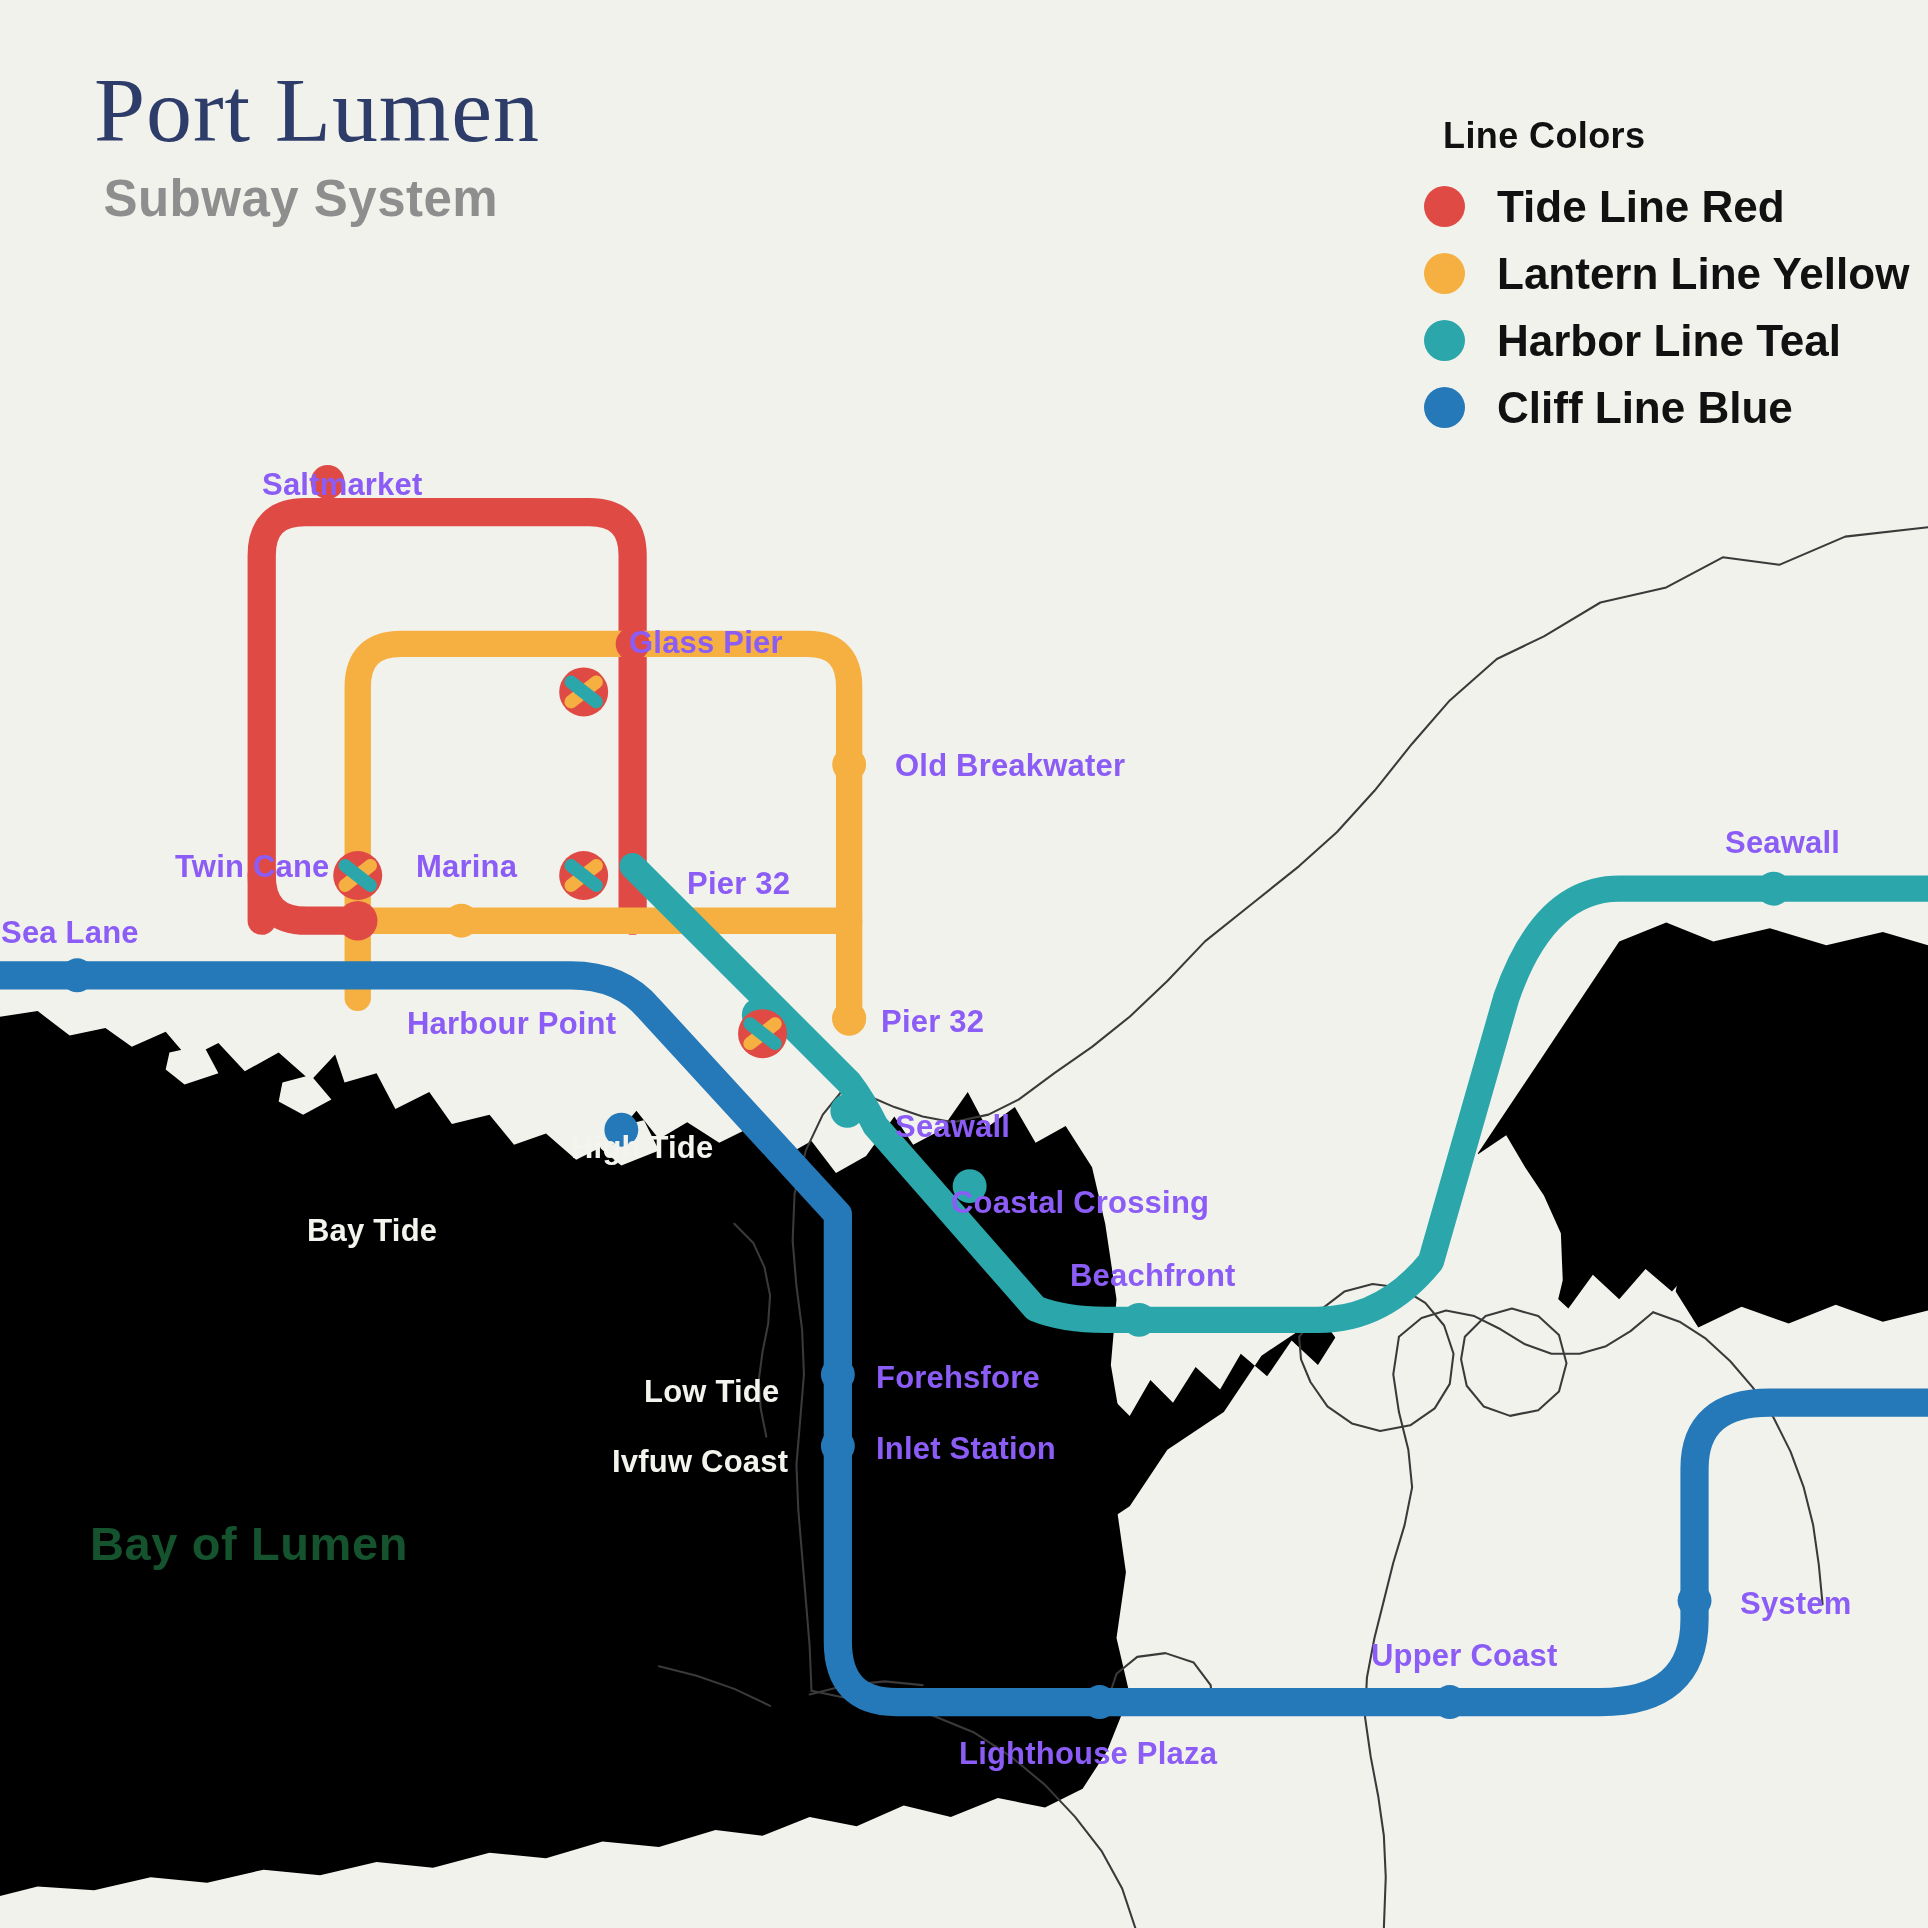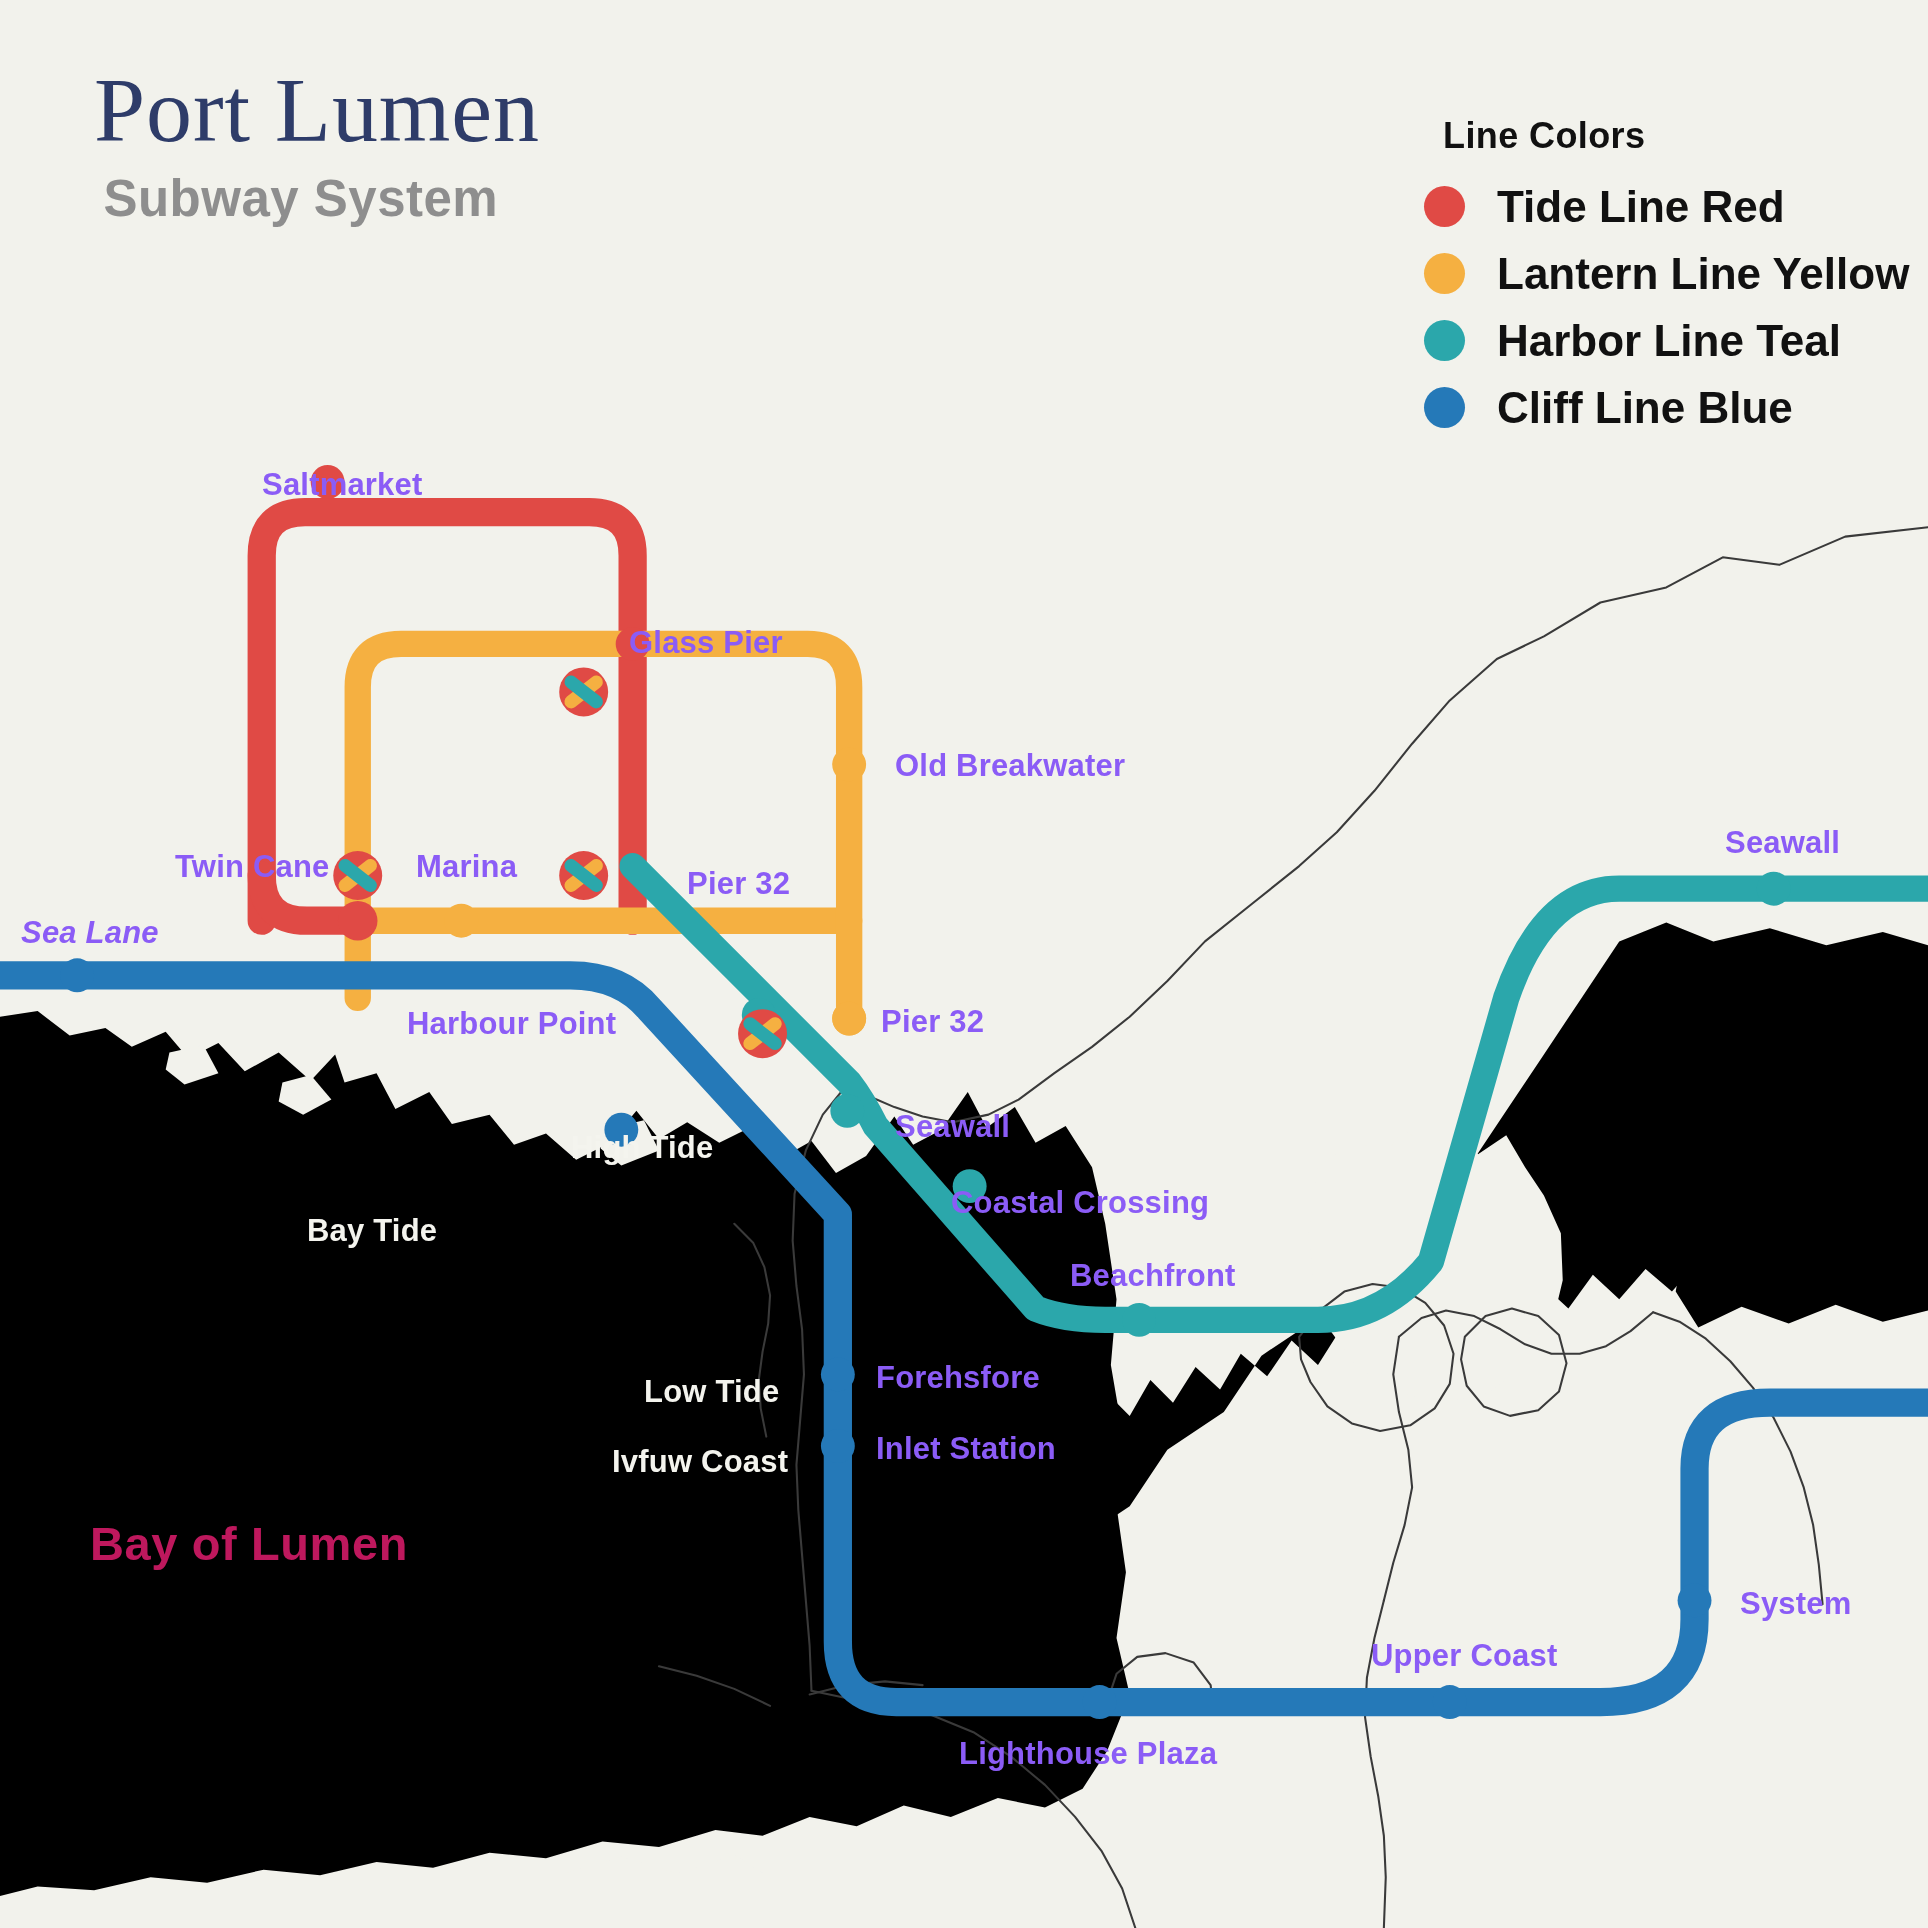--- a/index.html
+++ b/index.html
@@ -30,21 +30,21 @@
   }
   .legend-row{display:flex;align-items:center;margin-bottom:17px;}
   .legend-dot{width:41px;height:41px;border-radius:50%;flex:0 0 auto;}
   .legend-label{font-size:44px;font-weight:600;color:#111;margin-left:32px;white-space:nowrap;}
   .stn-label{
     position:absolute;font-size:31px;font-weight:600;color:#8b5cf6;
     white-space:nowrap;letter-spacing:0.2px;
   }
   .stn-label.white{color:#f4f4ee;}
   .water-label{
-    position:absolute;font-size:47px;font-weight:700;color:#be185d;
+    position:absolute;font-size:47px;font-weight:700;color:#14532d;
     white-space:nowrap;letter-spacing:0.6px;
   }
 </style>
 </head>
 <body>
 
 <div id="map-root">
 
   <svg class="layer" viewBox="0 0 2048 2048">
 
@@ -228,21 +228,21 @@
   </div>
 
   <div id="labels-layer">
       <div class="stn-label" style="left: 262px; top: 467px;">Saltmarket</div>
       <div class="stn-label" style="left: 629px; top: 625px;">Glass Pier</div>
       <div class="stn-label" style="left: 895px; top: 748px;">Old Breakwater</div>
       <div class="stn-label" style="left: 687px; top: 866px;">Pier 32</div>
       <div class="stn-label" style="left: 881px; top: 1004px;">Pier 32</div>
       <div class="stn-label" style="left: 175px; top: 849px;">Twin Cane</div>
       <div class="stn-label" style="left: 416px; top: 849px;">Marina</div>
-      <div class="stn-label" style="left: 21px; top: 915px; font-style: italic;">Sea Lane</div>
+      <div class="stn-label" style="left: 1px; top: 915px;">Sea Lane</div>
       <div class="stn-label" style="left: 407px; top: 1006px;">Harbour Point</div>
       <div class="stn-label white" style="left: 571px; top: 1130px;">High Tide</div>
       <div class="stn-label white" style="left: 307px; top: 1213px;">Bay Tide</div>
       <div class="stn-label" style="left: 895px; top: 1109px;">Seawall</div>
       <div class="stn-label" style="left: 951px; top: 1185px;">Coastal Crossing</div>
       <div class="stn-label" style="left: 1070px; top: 1258px;">Beachfront</div>
       <div class="stn-label" style="left: 876px; top: 1360px;">Forehsfore</div>
       <div class="stn-label" style="left: 876px; top: 1431px;">Inlet Station</div>
       <div class="stn-label white" style="left: 644px; top: 1362px; margin-top: 12px;">Low Tide</div>
       <div class="stn-label white" style="left: 612px; top: 1444px;">Ivfuw Coast</div>

